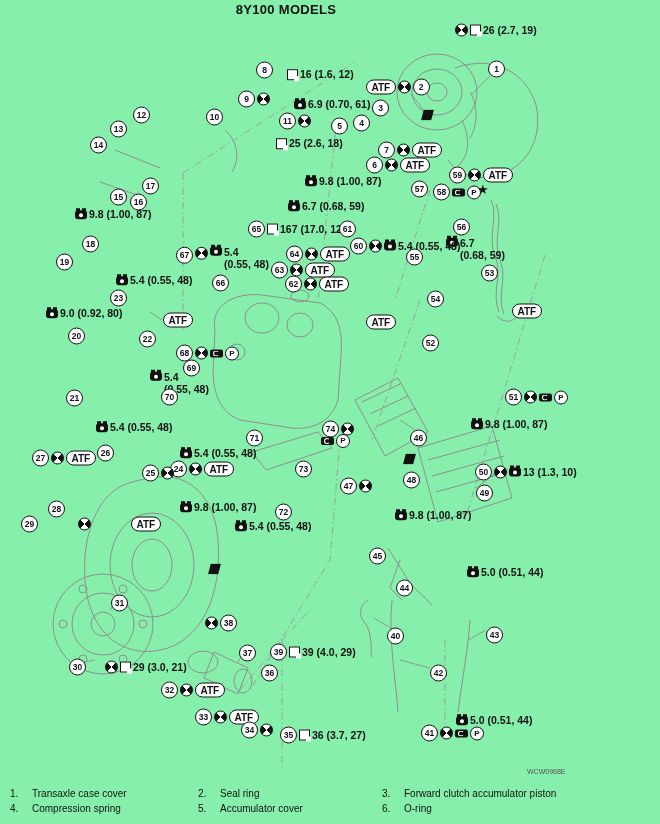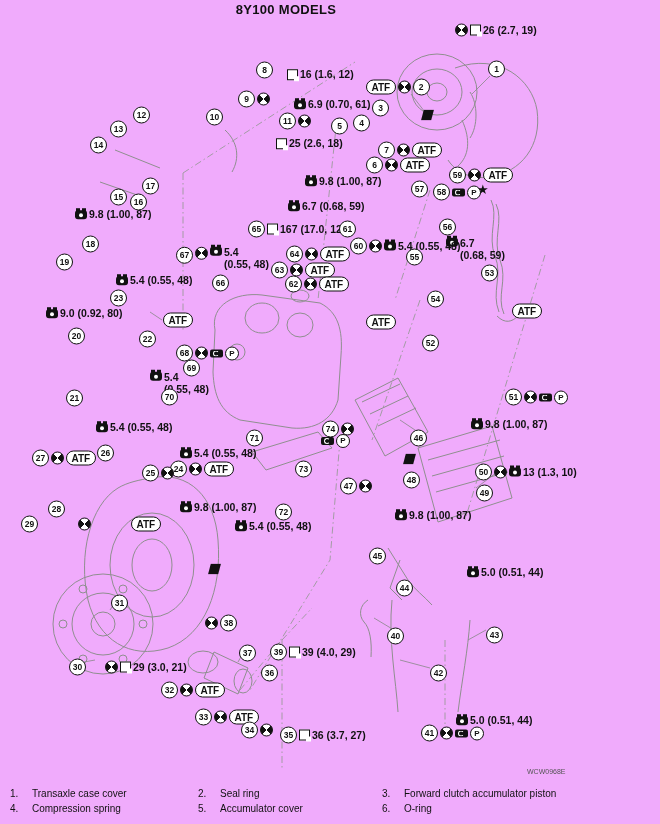--- a/index.html
+++ b/index.html
@@ -1,16 +1,16 @@
 <!DOCTYPE html>
 <html><head>
 <meta charset="utf-8">
 <style>
   html,body{margin:0;padding:0;background:#fff;}
-  #page{position:relative;width:660px;height:824px;background:#f0abfc;overflow:hidden;
+  #page{position:relative;width:660px;height:824px;background:#86efac;overflow:hidden;
         font-family:"Liberation Sans",sans-serif;color:#111;}
   .hdr-title{position:absolute;left:0;top:2px;width:572px;text-align:center;
              font-size:13px;font-weight:bold;letter-spacing:.3px;}
   .hdr-sec{position:absolute;left:20px;top:25px;font-size:11px;font-weight:bold;}
   #art{position:absolute;left:0;top:0;}
   #ann-layer{position:absolute;left:0;top:0;width:660px;height:824px;}
   .ann{position:absolute;display:flex;align-items:center;gap:2px;white-space:nowrap;
        transform:translateY(-50%);z-index:5;}
   .ann.two{align-items:flex-start;transform:translateY(-40%);}
   .tk-circle{flex:none;width:15px;height:15px;border:1.4px solid #111;border-radius:50%;
@@ -236,21 +236,21 @@
         <span class="tk-text">9.8 (1.00, 87)</span>
       </div>
       <div class="ann" style="left: 75px; top: 215px;">
         <span class="tk-wrench"></span>
         <span class="tk-text">9.8 (1.00, 87)</span>
       </div>
       <div class="ann" style="left: 288px; top: 207px;">
         <span class="tk-wrench"></span>
         <span class="tk-text">6.7 (0.68, 59)</span>
       </div>
-      <div class="ann" style="left: 439px; top: 227px;">
+      <div class="ann" style="left: 453px; top: 227px;">
         <span class="tk-circle">56</span>
       </div>
       <div class="ann" style="left: 248px; top: 229px;">
         <span class="tk-circle">65</span>
         <span class="tk-bracket"></span>
         <span class="tk-text">167 (17.0, 123)</span>
       </div>
       <div class="ann" style="left: 339px; top: 229px;">
         <span class="tk-circle">61</span>
       </div>

